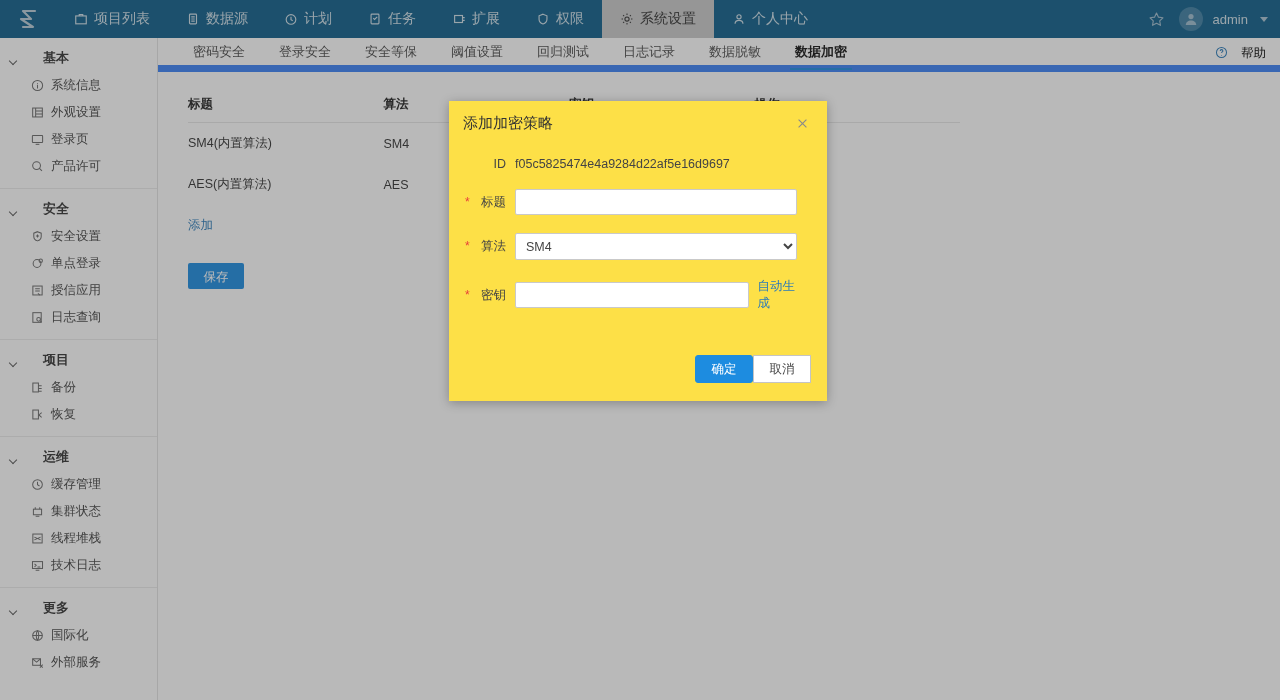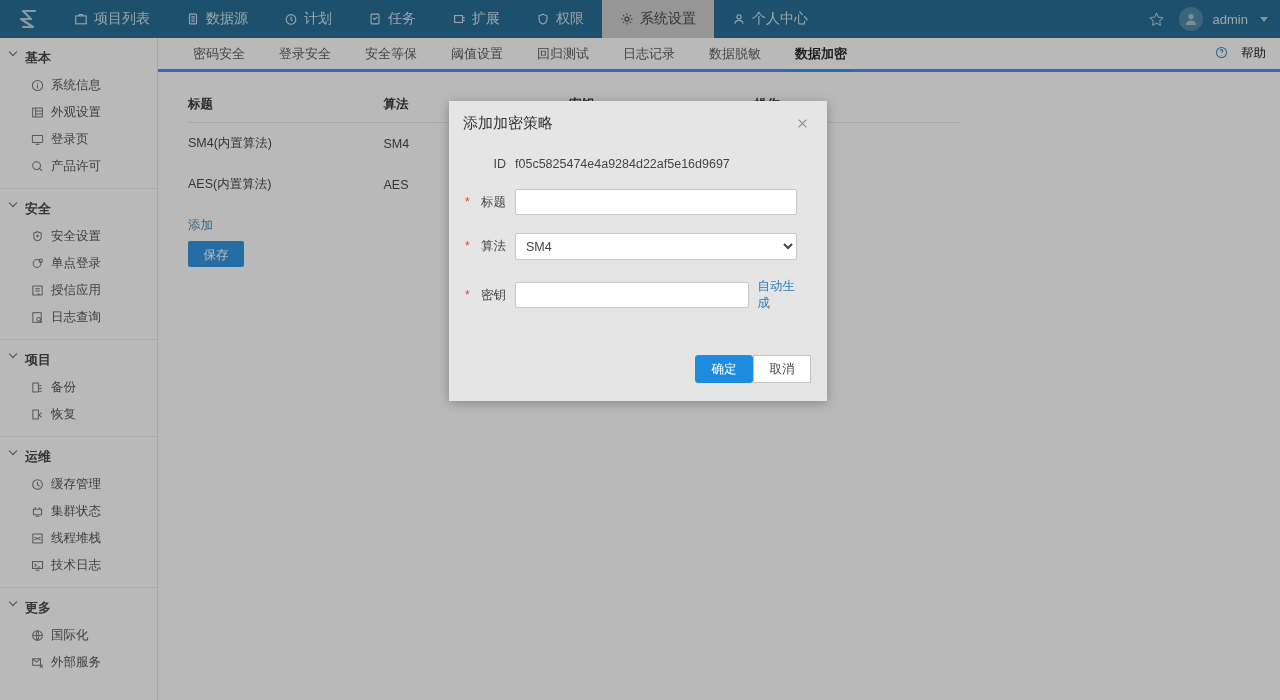--- a/index.html
+++ b/index.html
@@ -57,21 +57,21 @@
   .sidebar {
     position: absolute; left: 0; top: 38px;
     width: 158px; height: 662px;
     background: #fff;
     border-right: 1px solid #e4e4e4;
     overflow: hidden;
   }
   .sb-group { border-bottom: 1px solid #ececec; padding: 6px 0 8px; }
   .sb-group:last-child { border-bottom: none; }
   .sb-group-title {
-    display: flex; align-items: flex-start; gap: 6px;
+    display: flex; align-items: flex-end; gap: 24px;
     font-size: 13px; font-weight: bold; color: #333;
     padding: 5px 0 5px 10px; cursor: pointer;
   }
   .chev {
     width: 9px; height: 9px; position: relative; flex: none;
   }
   .chev::after {
     content: ""; position: absolute; left: 0px; top: 0px;
     width: 5px; height: 5px;
     border-right: 1.4px solid #5a5a5a; border-bottom: 1.4px solid #5a5a5a;
@@ -85,21 +85,21 @@
   .sb-item .sicon { width: 14px; height: 14px; flex: none; display: flex; align-items: center; justify-content: center; }
   .sb-item .sicon svg { display: block; }
 
   
   .content {
     position: absolute; left: 158px; top: 38px;
     width: 1122px; height: 662px;
     background: #fff;
   }
   .tabbar {
-    height: 34px; border-bottom: 3px solid #3b82f6;
+    height: 34px; border-bottom: 7px solid #3b82f6;
     display: flex; align-items: center; padding-left: 18px;
     position: relative;
   }
   .tab {
     font-size: 13px; color: #4a4a4a; padding: 0 17px;
     line-height: 33px; height: 34px; cursor: pointer; position: relative;
   }
   .tab.active { color: #111; font-weight: bold; }
   .tab.active::after {
     content: ""; position: absolute; left: 12px; right: 12px; bottom: -1px;
@@ -122,36 +122,36 @@
   }
   .col-title { width: 195px; }
   .col-algo  { width: 185px; }
   .col-key   { width: 185px; }
   .col-op    { width: 205px; }
   .add-link {
     display: inline-block; margin-top: 12px;
     color: #2b7bb9; font-size: 12.5px; cursor: pointer;
   }
   .save-btn {
-    display: block; margin-top: 7px;
+    display: block; margin-top: 29px;
     width: 56px; height: 26px; line-height: 26px; text-align: center;
     background: #1d8ce0; color: #fff; font-size: 12.5px;
     border: none; border-radius: 2px; cursor: pointer;
     font-family: inherit;
   }
 
   
   .overlay {
     position: absolute; left: 0; top: 0; width: 1280px; height: 700px;
     background: rgba(55,55,55,0.35);
   }
   .modal {
     position: absolute; left: 449px; top: 101px;
     width: 378px; height: 300px;
-    background: #e5e5e5;
+    background: #fde047;
     box-shadow: 0 2px 10px rgba(0,0,0,0.28);
   }
   .modal-head {
     height: 44px; display: flex; align-items: center;
     padding: 0 16px 0 14px;
   }
   .modal-title { font-size: 15px; color: #333; }
   .modal-close {
     margin-left: auto; cursor: pointer; color: #8a8a8a;
     width: 18px; height: 18px; display: flex; align-items: center; justify-content: center;

